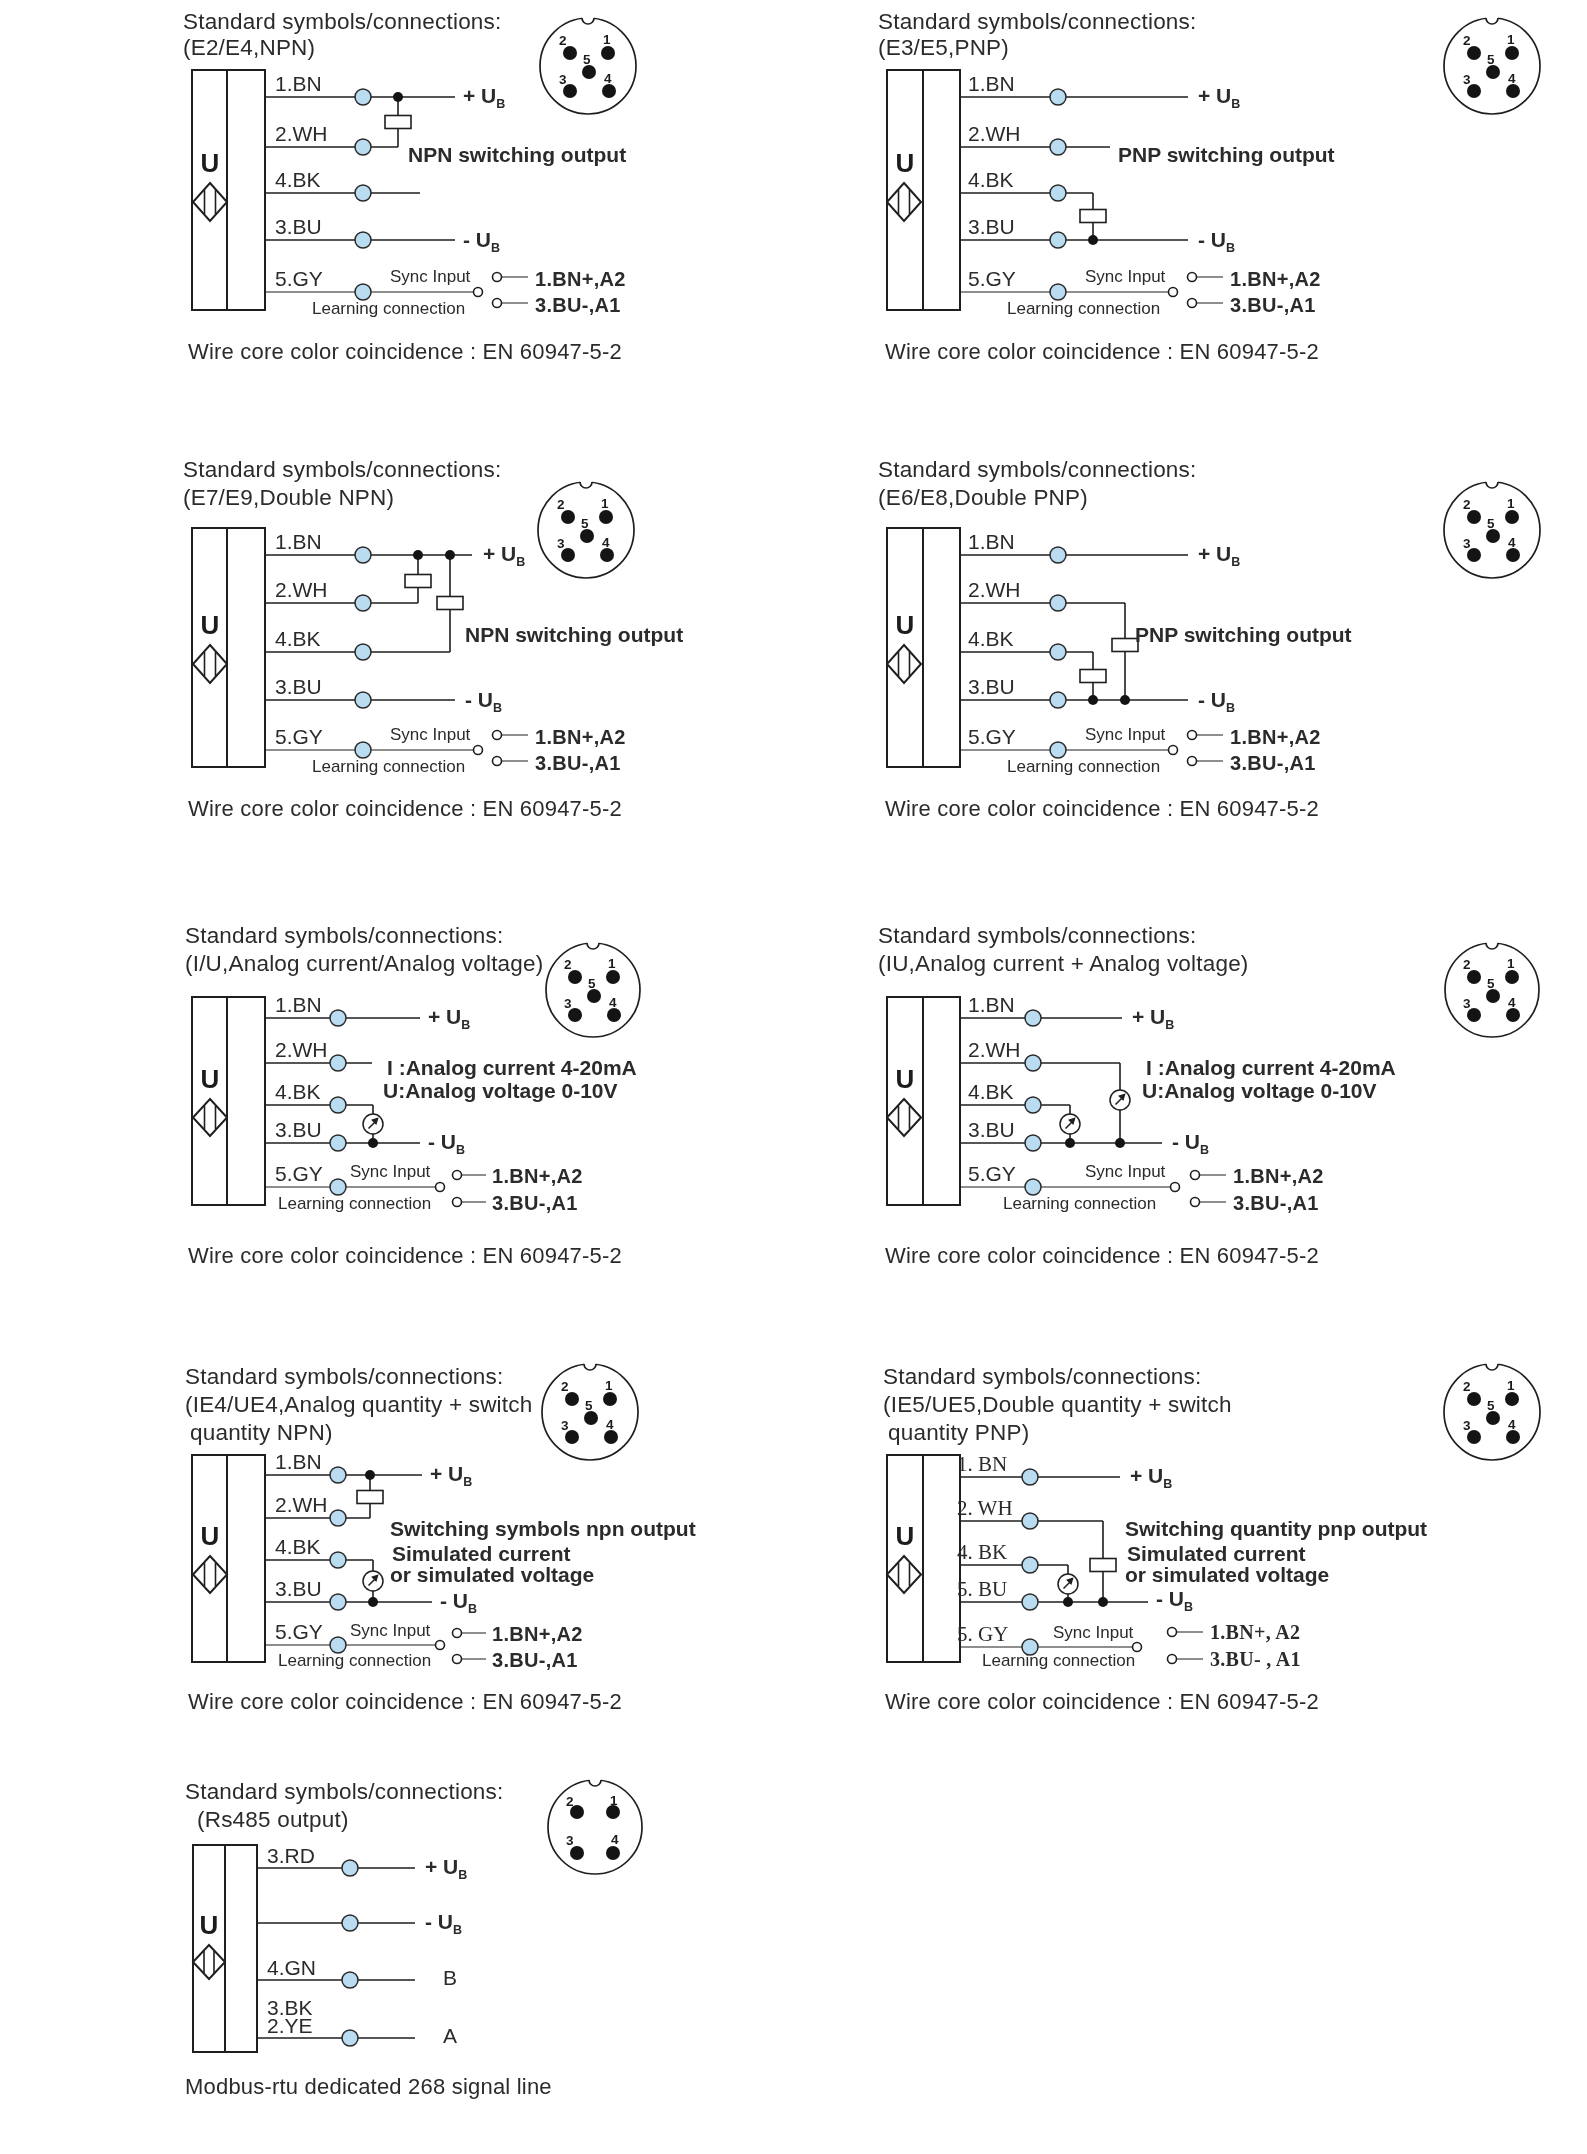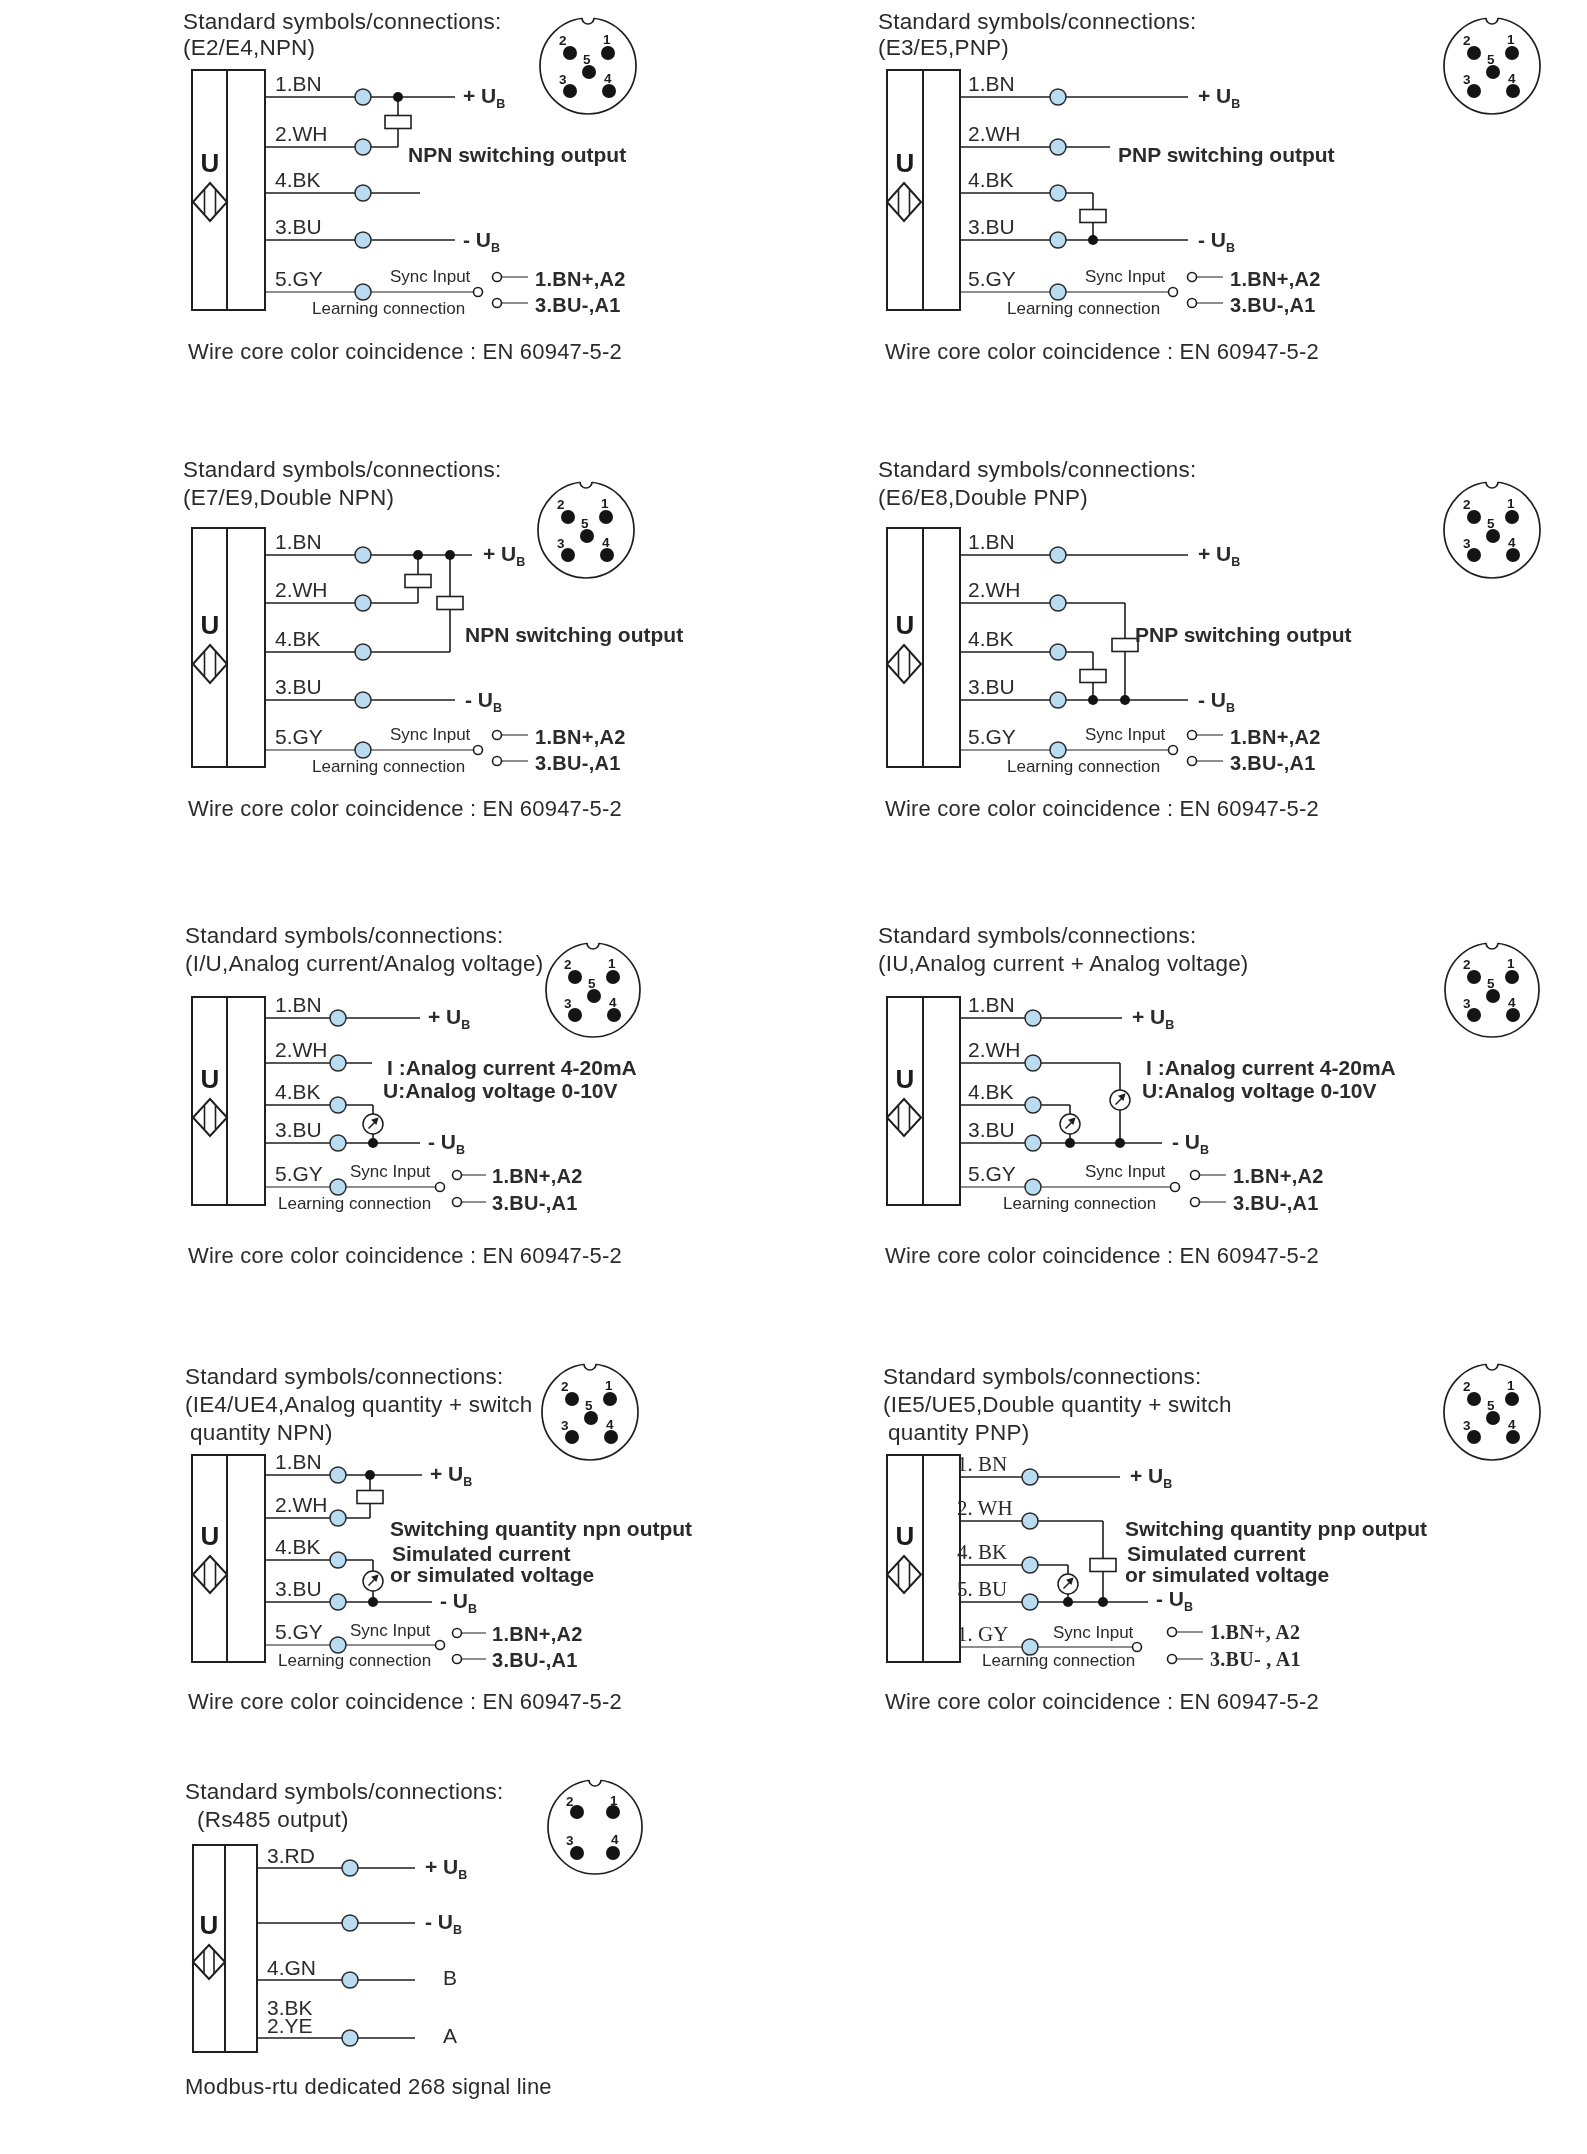--- a/index.html
+++ b/index.html
@@ -480,38 +480,38 @@
 
   <span class="lbl t" style="left:185px;top:1364px">Standard symbols/connections:</span>
   <span class="lbl t" style="left:185px;top:1392px">(IE4/UE4,Analog quantity + switch</span>
   <span class="lbl t" style="left:190px;top:1420px"> quantity NPN)</span>
   <span class="lbl wl" style="left:275px;top:1450px">1.BN</span>
   <span class="lbl wl" style="left:275px;top:1493px">2.WH</span>
   <span class="lbl wl" style="left:275px;top:1535px">4.BK</span>
   <span class="lbl wl" style="left:275px;top:1577px">3.BU</span>
   <span class="lbl wl" style="left:275px;top:1620px">5.GY</span>
   <span class="lbl ub" style="left:430px;top:1462px"><span>+ U</span><sub>B</sub></span>
-  <span class="lbl out" style="left:390px;top:1517px">Switching quantity npn output</span>
+  <span class="lbl out" style="left:390px;top:1517px">Switching symbols npn output</span>
   <span class="lbl out" style="left:392px;top:1542px">Simulated current</span>
   <span class="lbl out" style="left:390px;top:1563px">or simulated voltage</span>
   <span class="lbl ub" style="left:440px;top:1589px"><span>- U</span><sub>B</sub></span>
   <span class="lbl sm" style="left:350px;top:1621px">Sync Input</span>
   <span class="lbl sm" style="left:278px;top:1651px">Learning connection</span>
   <span class="lbl tm" style="left:492px;top:1623px">1.BN+,A2</span>
   <span class="lbl tm" style="left:492px;top:1649px">3.BU-,A1</span>
   <span class="lbl ft" style="left:188px;top:1689px">Wire core color coincidence : EN 60947-5-2</span>
 
   <span class="lbl t" style="left:883px;top:1364px">Standard symbols/connections:</span>
   <span class="lbl t" style="left:883px;top:1392px">(IE5/UE5,Double quantity + switch</span>
   <span class="lbl t" style="left:888px;top:1420px"> quantity PNP)</span>
   <span class="lbl wl serif" style="left:957px;top:1452px">1. BN</span>
   <span class="lbl wl serif" style="left:957px;top:1496px">2. WH</span>
   <span class="lbl wl serif" style="left:957px;top:1540px">4. BK</span>
   <span class="lbl wl serif" style="left:957px;top:1577px">5. BU</span>
-  <span class="lbl wl serif" style="left:957px;top:1622px">1. GY</span>
+  <span class="lbl wl serif" style="left:957px;top:1622px">5. GY</span>
   <span class="lbl ub" style="left:1130px;top:1464px"><span>+ U</span><sub>B</sub></span>
   <span class="lbl out" style="left:1125px;top:1517px">Switching quantity pnp output</span>
   <span class="lbl out" style="left:1127px;top:1542px">Simulated current</span>
   <span class="lbl out" style="left:1125px;top:1563px">or simulated voltage</span>
   <span class="lbl ub" style="left:1156px;top:1587px"><span>- U</span><sub>B</sub></span>
   <span class="lbl sm" style="left:1053px;top:1623px">Sync Input</span>
   <span class="lbl sm" style="left:982px;top:1651px">Learning connection</span>
   <span class="lbl tm serif" style="left:1210px;top:1621px">1.BN+, A2</span>
   <span class="lbl tm serif" style="left:1210px;top:1648px">3.BU- , A1</span>
   <span class="lbl ft" style="left:885px;top:1689px">Wire core color coincidence : EN 60947-5-2</span>

